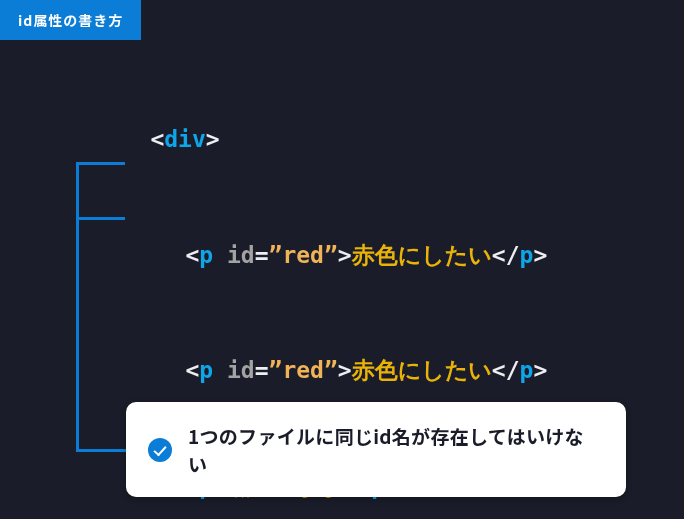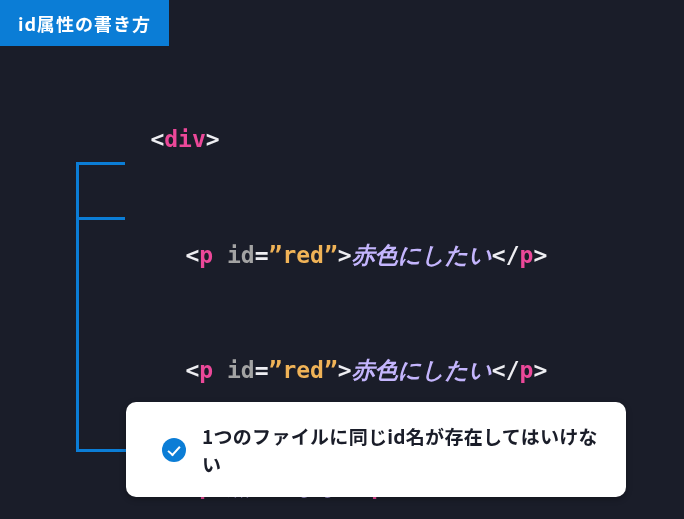--- a/index.html
+++ b/index.html
@@ -13,45 +13,45 @@
     background: #1a1d29;
     font-family: 'SF Mono', 'Monaco', 'Consolas', monospace;
     position: relative;
     overflow: hidden;
   }
   .tab {
     background: #0b7dd6;
     color: #ffffff;
     display: inline-block;
     padding: 10px 18px;
-    font-size: 18px;
+    font-size: 14px;
     font-weight: bold;
     font-family: -apple-system, 'Hiragino Sans', 'Noto Sans JP', sans-serif;
     letter-spacing: 1px;
   }
   .code-area {
     position: absolute;
     top: 95px;
     left: 95px;
     font-size: 23px;
     font-weight: bold;
     line-height: 1.3;
   }
   .code-line {
     margin-bottom: 26px;
     white-space: pre;
   }
   .indent-1 {
     margin-left: 35px;
   }
   .punct { color: #eeeef2; }
-  .tag-name { color: #ec4899; }
+  .tag-name { color: #0ea5e9; }
   .attr-name { color: #a3a3a3; }
   .attr-value { color: #f0b357; }
-  .text-content { color: #c4b5fd; font-style: italic; }
+  .text-content { color: #eab308; }
   
   
   .connector {
     position: absolute;
     border: 3px solid #0b7dd6;
     pointer-events: none;
   }
   .conn-vert-main {
     border-width: 0 0 0 3px;
     left: 76px;
@@ -77,21 +77,21 @@
     width: 50px;
   }
 
   .callout {
     position: absolute;
     left: 126px;
     top: 402px;
     width: 500px;
     background: #ffffff;
     border-radius: 10px;
-    padding: 20px 24px 20px 36px;
+    padding: 20px 24px 20px 22px;
     display: flex;
     align-items: center;
     gap: 16px;
     box-shadow: 0 2px 6px rgba(0,0,0,0.3);
   }
   .callout .icon {
     width: 24px;
     height: 24px;
     flex-shrink: 0;
     background: #0b7dd6;

